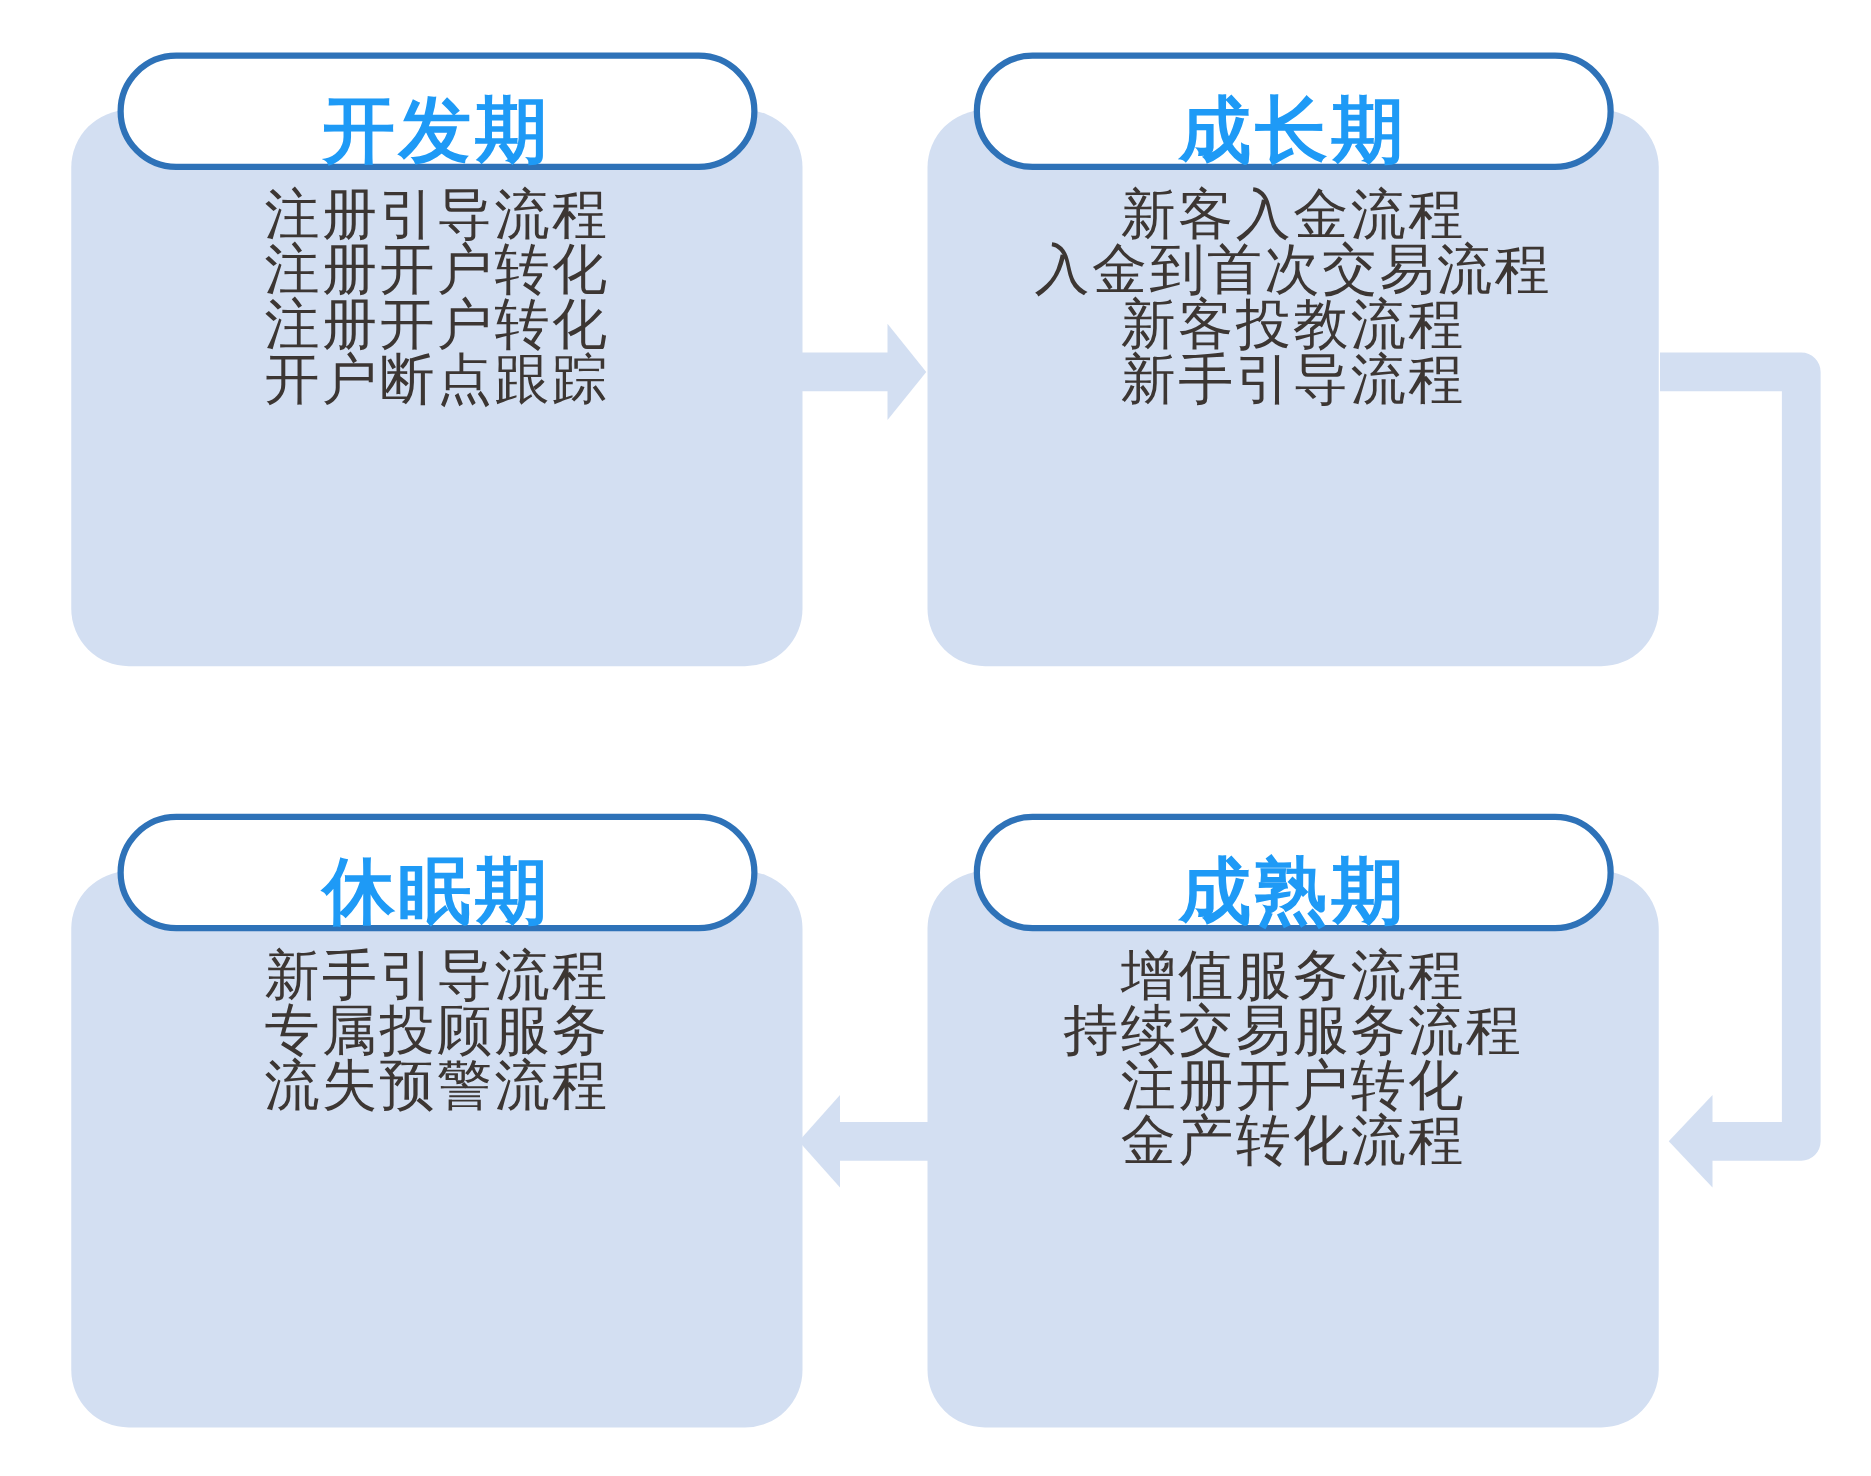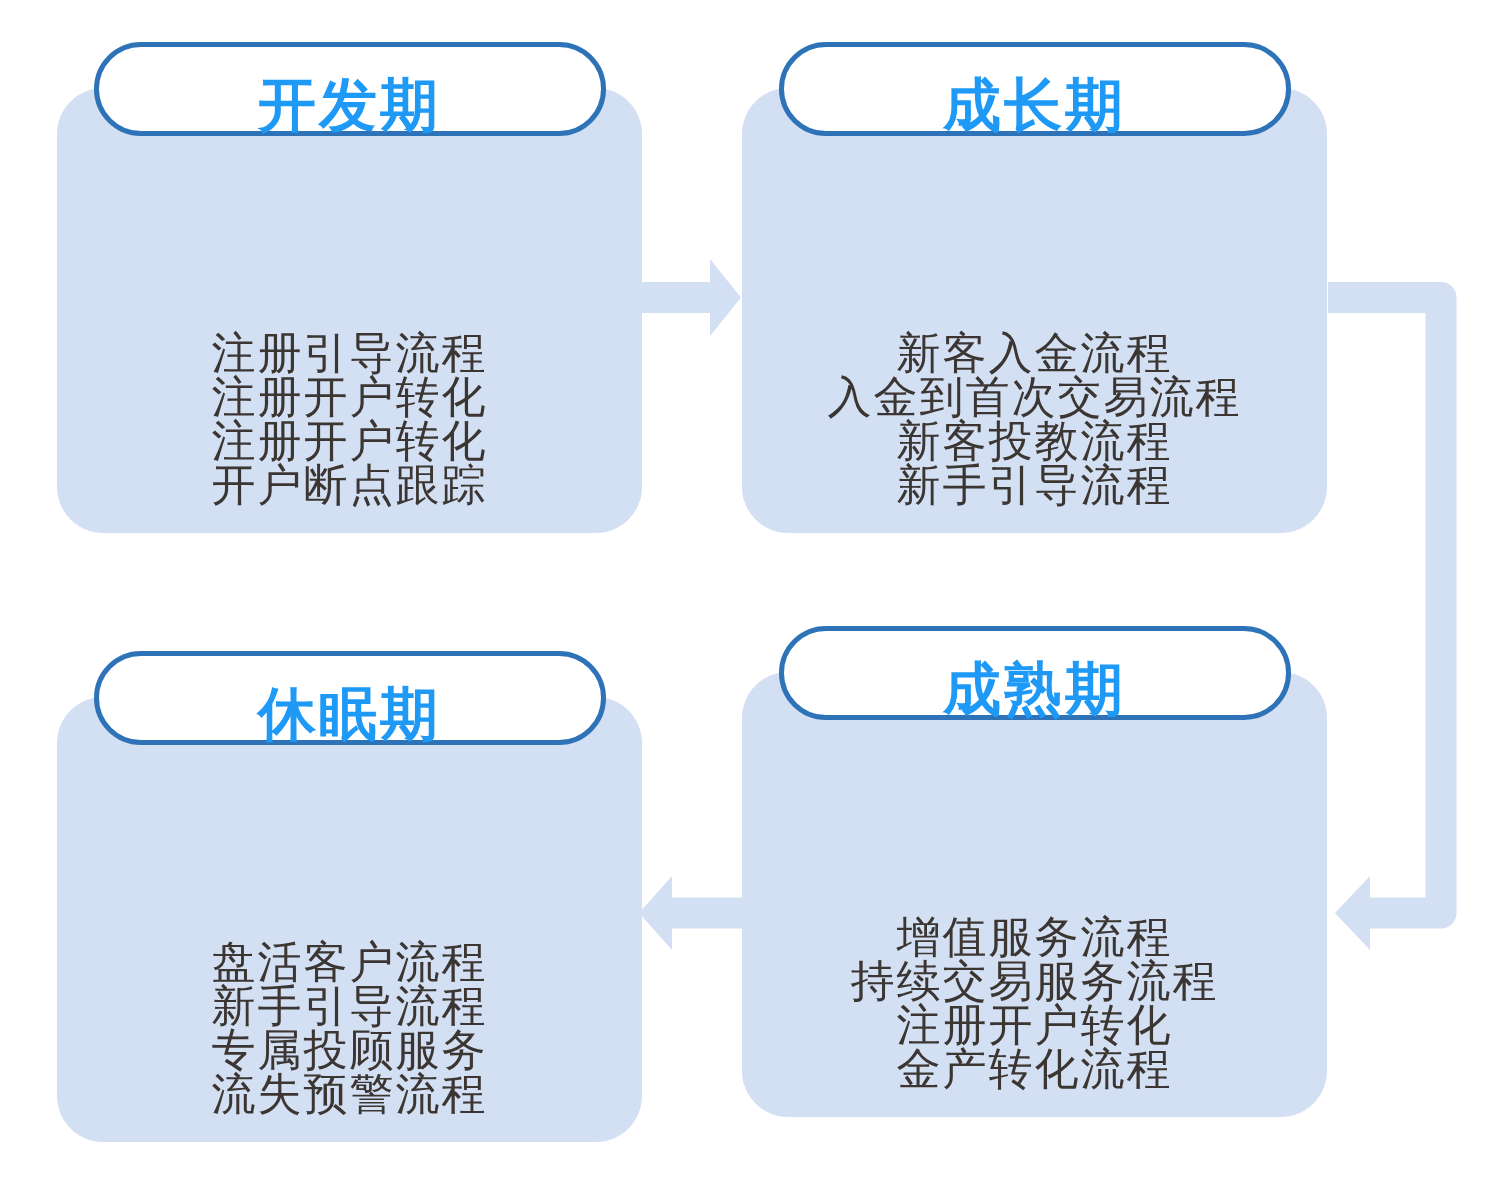--- a/index.html
+++ b/index.html
@@ -56,37 +56,37 @@
     margin-top: 32px;
   }
   .items {
     position: absolute;
     left: 0;
     right: 0;
     top: 48px;
     bottom: 0;
     display: flex;
     flex-direction: column;
-    justify-content: flex-end;
+    justify-content: flex-start;
     align-items: center;
     padding: 14px 0 26px 0;
   }
   .item {
     color: var(--item_text_color, #3c3633);
     font-size: 44px;
     font-weight: 500;
     letter-spacing: 2px;
     line-height: 1;
     white-space: nowrap;
   }
   
   .pos-dev     { left: 57px;  top: 88px;  }
   .pos-growth  { left: 742px; top: 88px;  }
   .pos-dormant { left: 57px;  top: 697px; }
-  .pos-mature  { left: 742px; top: 672px; }
+  .pos-mature  { left: 742px; top: 697px; }
 </style>
 </head>
 <body>
 
 <div class="canvas">
 
   <svg class="connector-layer" viewBox="0 0 1497 1181" xmlns="http://www.w3.org/2000/svg">
 
     <g>
       <path d="M 640 297.5 H 714" style="stroke: var(--connector_fill, #d3dff2);" stroke-width="31" fill="none"></path>
@@ -126,21 +126,20 @@
       <div class="item">新客投教流程</div>
       <div class="item">新手引导流程</div>
     </div>
   </div>
 
   <div class="stage-card pos-dormant">
     <div class="pill">
       <span class="stage-title">休眠期</span>
     </div>
     <div class="items">
-      <div class="item">盘活客户流程</div>
       <div class="item">新手引导流程</div>
       <div class="item">专属投顾服务</div>
       <div class="item">流失预警流程</div>
     </div>
   </div>
 
   <div class="stage-card pos-mature">
     <div class="pill">
       <span class="stage-title">成熟期</span>
     </div>

